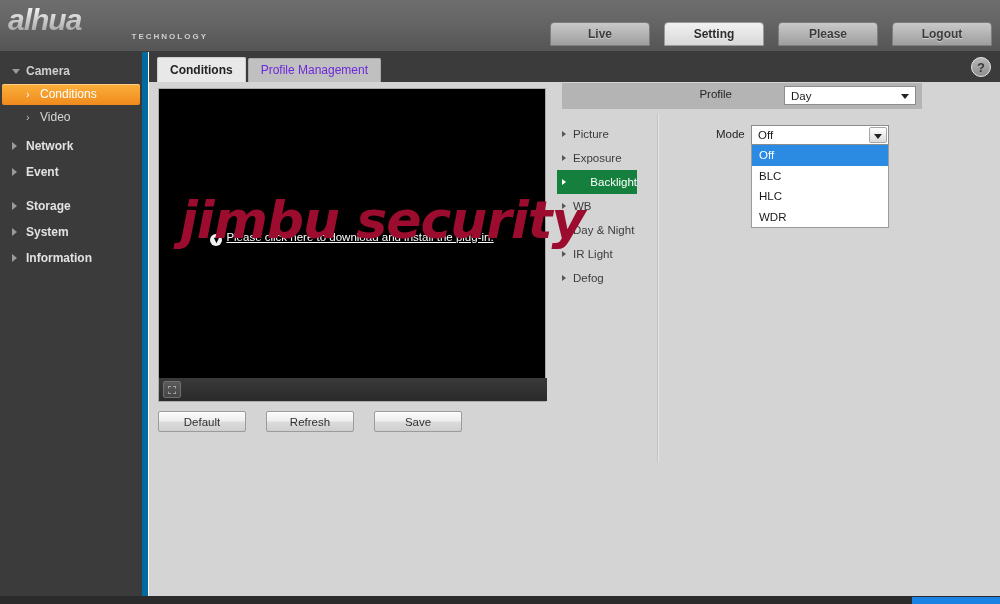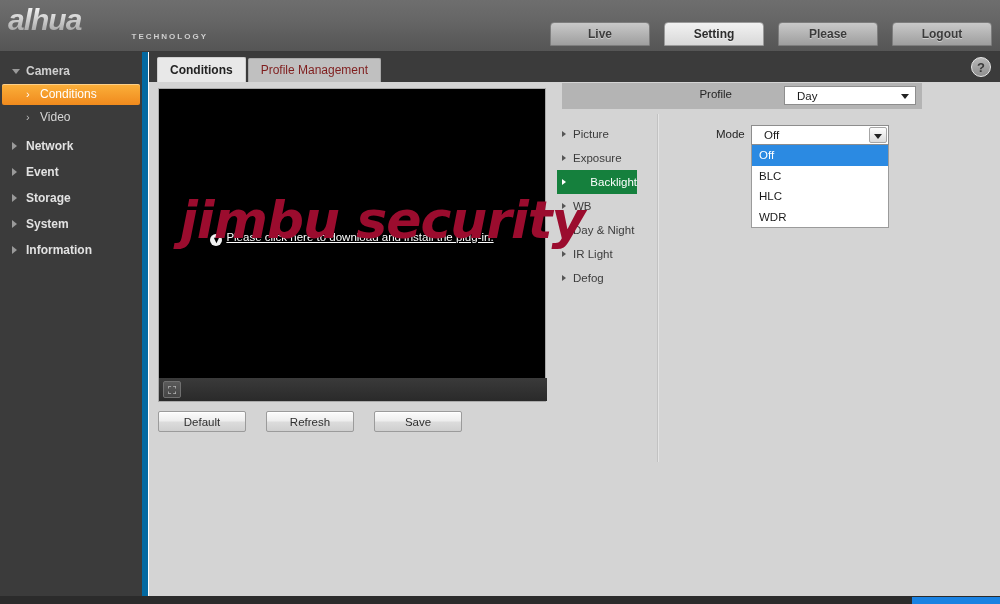--- a/index.html
+++ b/index.html
@@ -108,21 +108,21 @@
   .tab{
     height:25px; line-height:24px; padding:0 12px; font-size:12px;
     cursor:pointer; font-weight:bold;
   }
   .tab.active{
     background:#e8e8e8; color:#222;
     border:1px solid #cfcfcf; border-bottom:none;
     border-radius:2px 2px 0 0;
   }
   .tab.inactive{
-    background:#c0c0c0; color:#7f1d1d; font-weight:normal;
+    background:#c0c0c0; color:#6d28d9; font-weight:normal;
     border:1px solid #a9a9a9; border-bottom:none;
     border-radius:2px 2px 0 0;
     margin-left:2px; height:24px; line-height:23px;
   }
   #panel{
     position:absolute; left:0; top:30px; width:852px; height:522px;
     background:#d4d4d4;
   }
   
   #video{
@@ -185,21 +185,21 @@
     position:absolute; left:413px; top:1px; width:360px; height:26px;
     background:#b4b4b4;
   }
   #profilebar .lbl{
     position:absolute; right:190px; top:5px; font-size:11.5px; color:#252525;
   }
   .sel{
     position:absolute;
     background:#fff; border:1px solid #8d8d8d;
     font-size:11.5px; color:#1a1a1a;
-    height:19px; line-height:18px; padding-left:12px;
+    height:19px; line-height:18px; padding-left:6px;
     cursor:pointer;
   }
   .sel .arrow-plain{
     position:absolute; right:6px; top:7px; width:0; height:0;
     border-top:5px solid #222;
     border-left:4px solid transparent; border-right:4px solid transparent;
   }
   #profile-select{ right:6px; top:3px; width:132px; }
   
   #mode-label{
@@ -278,21 +278,21 @@
   </div>
   <div class="menu-spacer"></div>
   <div class="menu-item" style="margin-top:4px">
     <span class="tri right"></span>
     <span>Network</span>
   </div>
   <div class="menu-item" style="margin-top:4px">
     <span class="tri right"></span>
     <span>Event</span>
   </div>
-  <div class="menu-item" style="margin-top:4px">
+  <div class="menu-item" style="margin-top:12px">
     <span class="tri right"></span>
     <span>Storage</span>
   </div>
   <div class="menu-item" style="margin-top:4px">
     <span class="tri right"></span>
     <span>System</span>
   </div>
   <div class="menu-item" style="margin-top:4px">
     <span class="tri right"></span>
     <span>Information</span>

